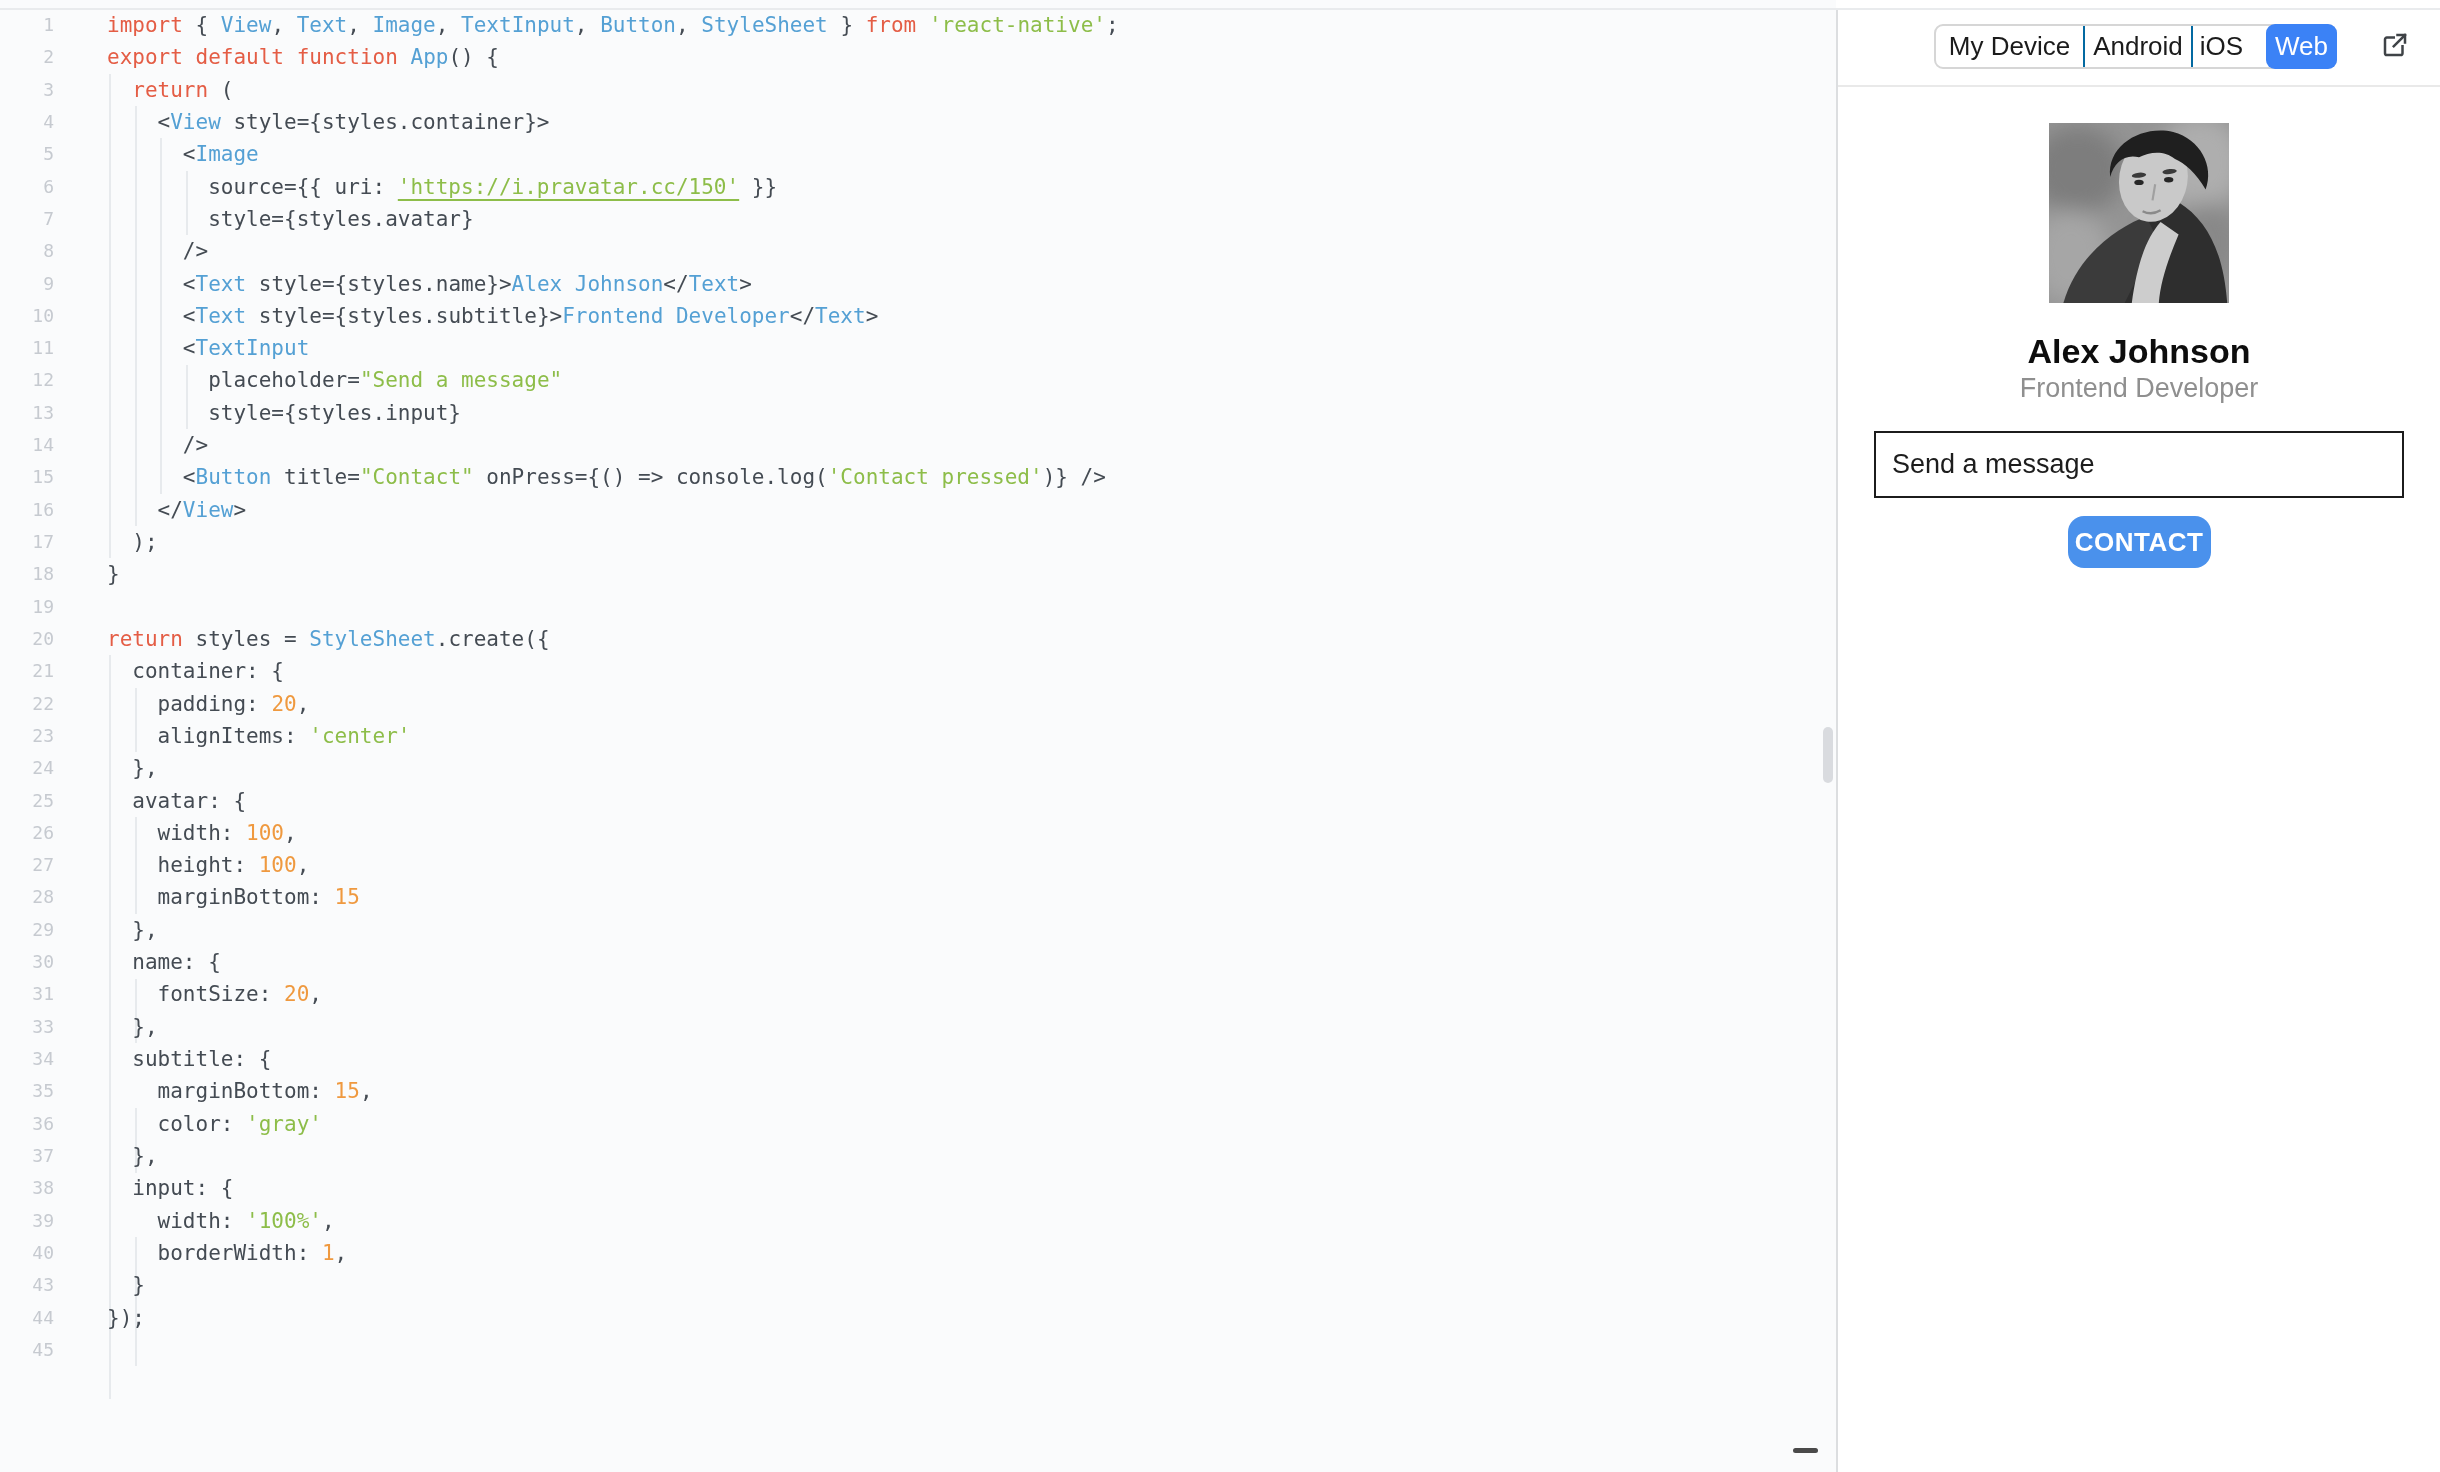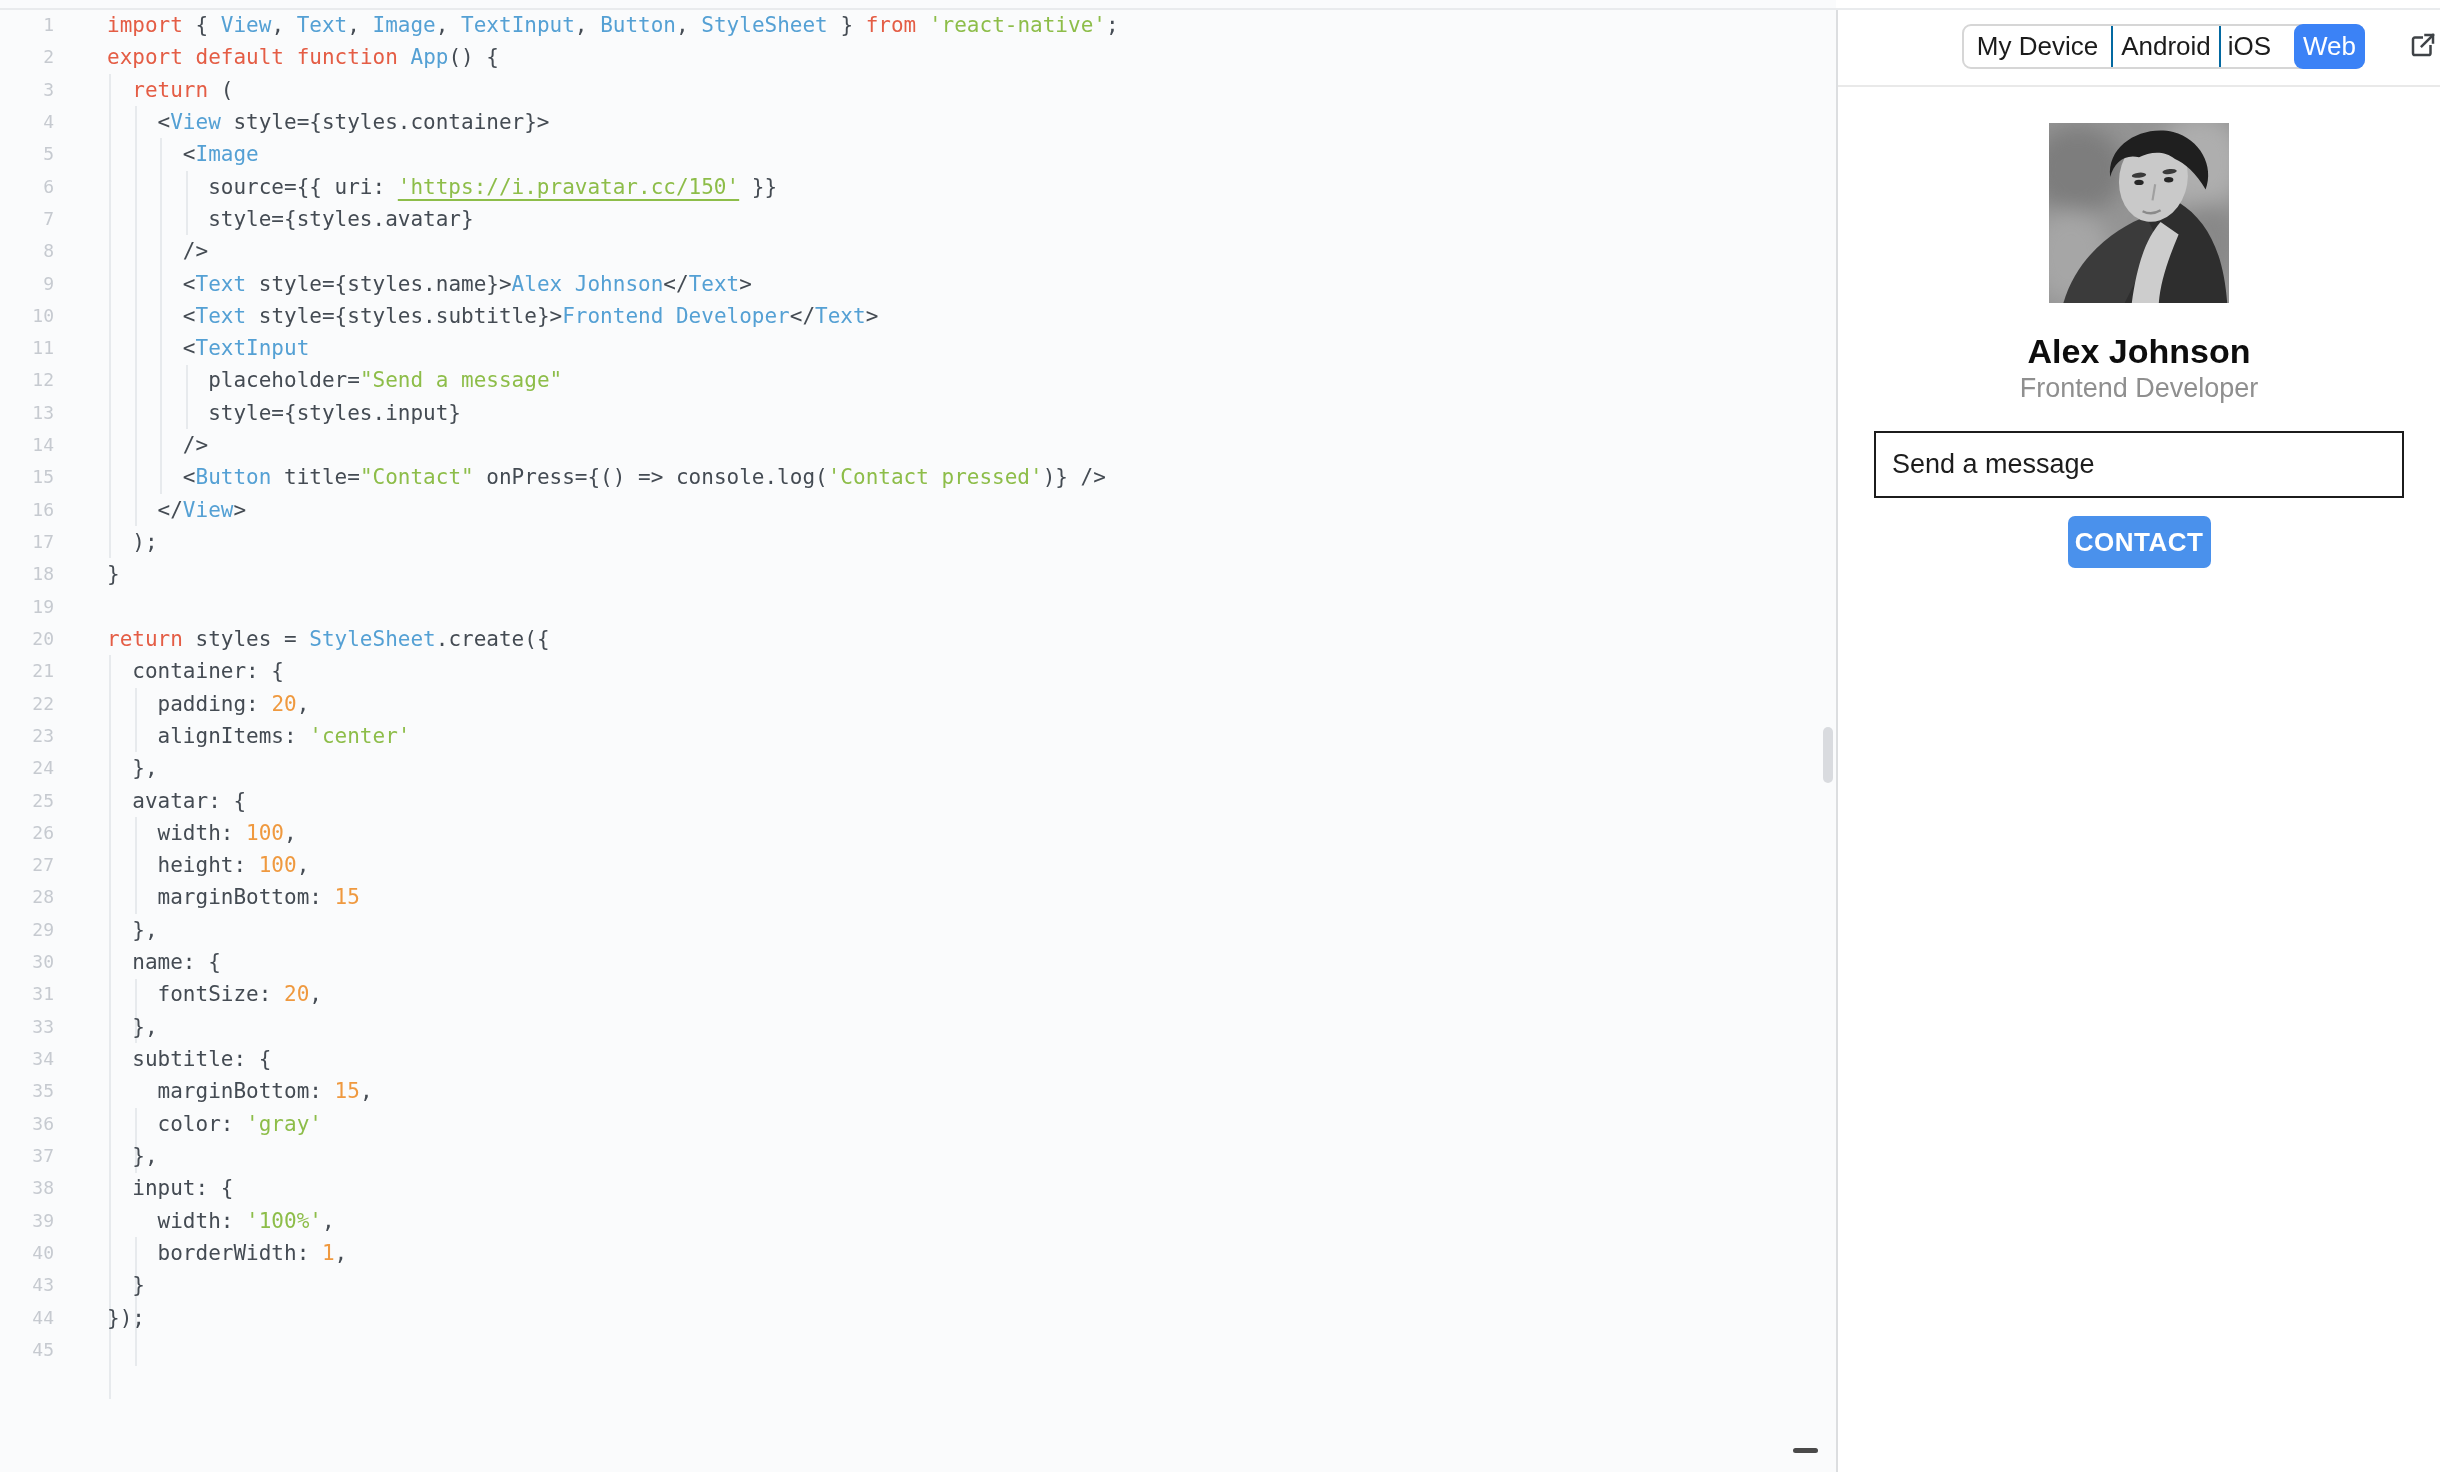--- a/index.html
+++ b/index.html
@@ -29,21 +29,21 @@
   .divider{position:absolute;left:1836px;top:8px;width:2px;height:1464px;background:#dcdee0;z-index:5}
   .scroll-thumb{position:absolute;left:1823px;top:727px;width:10px;height:56px;
       border-radius:5px;background:#d9dbdf;z-index:4}
   .console-handle{position:absolute;left:1793px;top:1448px;width:25px;height:5px;
       border-radius:2.5px;background:#4a4a4a;z-index:4}
   
   .panel{position:absolute;left:1838px;top:0;width:602px;height:1472px;background:#fff}
   .panel-header{
     position:absolute;left:0;top:8px;width:602px;height:79px;box-sizing:border-box;
     border-bottom:2px solid #e9e9e9;display:flex;align-items:center;
-    justify-content:flex-end;gap:41px;background:#fff;
+    justify-content:flex-end;padding-right:28px;gap:41px;background:#fff;
   }
   .tabbar{display:flex;align-items:stretch;height:45px;box-sizing:border-box;
       border:2px solid #d6d6d6;border-radius:9px;background:#fff}
   .tab{display:flex;align-items:center;justify-content:center;font-size:26px;
       color:#1b1b1b;cursor:pointer;box-sizing:border-box;user-select:none}
   .tab + .tab{border-left:2px solid #0369a1}
   .tab:nth-child(1){width:147px}
   .tab:nth-child(2){width:108px}
   .tab:nth-child(3){width:59px}
   .tab:nth-child(4){width:90px}
@@ -54,21 +54,21 @@
   .profile{position:absolute;left:0;top:87px;width:602px;box-sizing:border-box;
       padding:36px;display:flex;flex-direction:column;align-items:center}
   .avatar{width:180px;height:180px;margin-bottom:27px;display:block}
   .name{font-size:34px;font-weight:700;color:#0d0d0d;line-height:42px}
   .role{font-size:27px;color:var(--c-subtitle,#8f8f8f);line-height:33px;margin-bottom:26px}
   .msg{width:100%;height:67px;box-sizing:border-box;border:2px solid #1c1c1c;border-radius:0;
       padding:12px 16px;font-size:27px;color:#111;background:#fff;margin-bottom:18px;
       font-family:"Liberation Sans",sans-serif;outline:none}
   .msg::placeholder{color:#1d1d1d;opacity:1}
   .contact{width:143px;height:52px;background:var(--c-button,#4a91ec);border:none;
-      border-radius:7px;color:#fff;font-size:26px;font-weight:600;letter-spacing:.5px;
+      border-radius:16px;color:#fff;font-size:26px;font-weight:600;letter-spacing:.5px;
       font-family:"Liberation Sans",sans-serif;cursor:pointer}
 </style>
 </head>
 <body>
 
 <div class="editor">
   <div class="code-lines">
       <div class="cl"><span class="ln">1</span><span class="ct"><span class="tk-k">import</span><span class="tk-d"> { </span><span class="tk-b">View</span><span class="tk-d">, </span><span class="tk-b">Text</span><span class="tk-d">, </span><span class="tk-b">Image</span><span class="tk-d">, </span><span class="tk-b">TextInput</span><span class="tk-d">, </span><span class="tk-b">Button</span><span class="tk-d">, </span><span class="tk-b">StyleSheet</span><span class="tk-d"> } </span><span class="tk-k">from</span><span class="tk-d"> </span><span class="tk-s">'react-native'</span><span class="tk-d">;</span></span></div>
       <div class="cl"><span class="ln">2</span><span class="ct"><span class="tk-k">export</span><span class="tk-d"> </span><span class="tk-k">default</span><span class="tk-d"> </span><span class="tk-k">function</span><span class="tk-d"> </span><span class="tk-b">App</span><span class="tk-d">() {</span></span></div>
       <div class="cl"><span class="ln">3</span><span class="ct"><span class="tk-d">  </span><span class="tk-k">return</span><span class="tk-d"> (</span></span></div>

